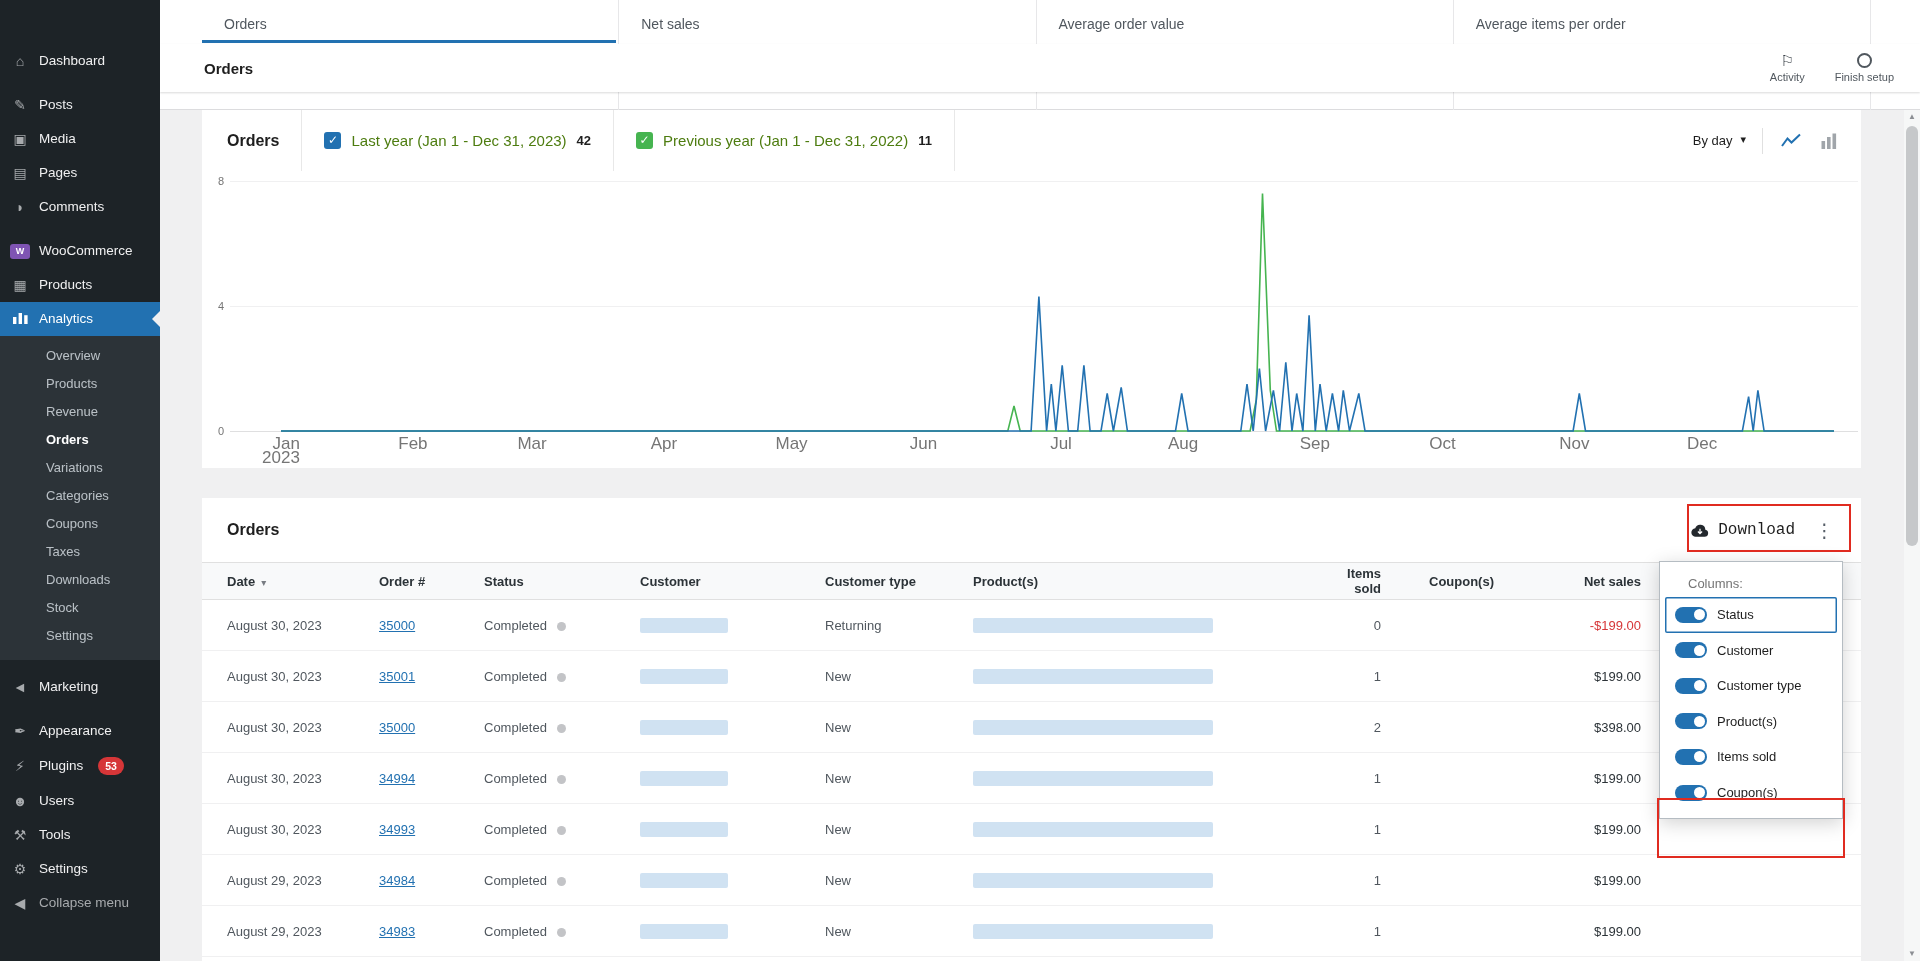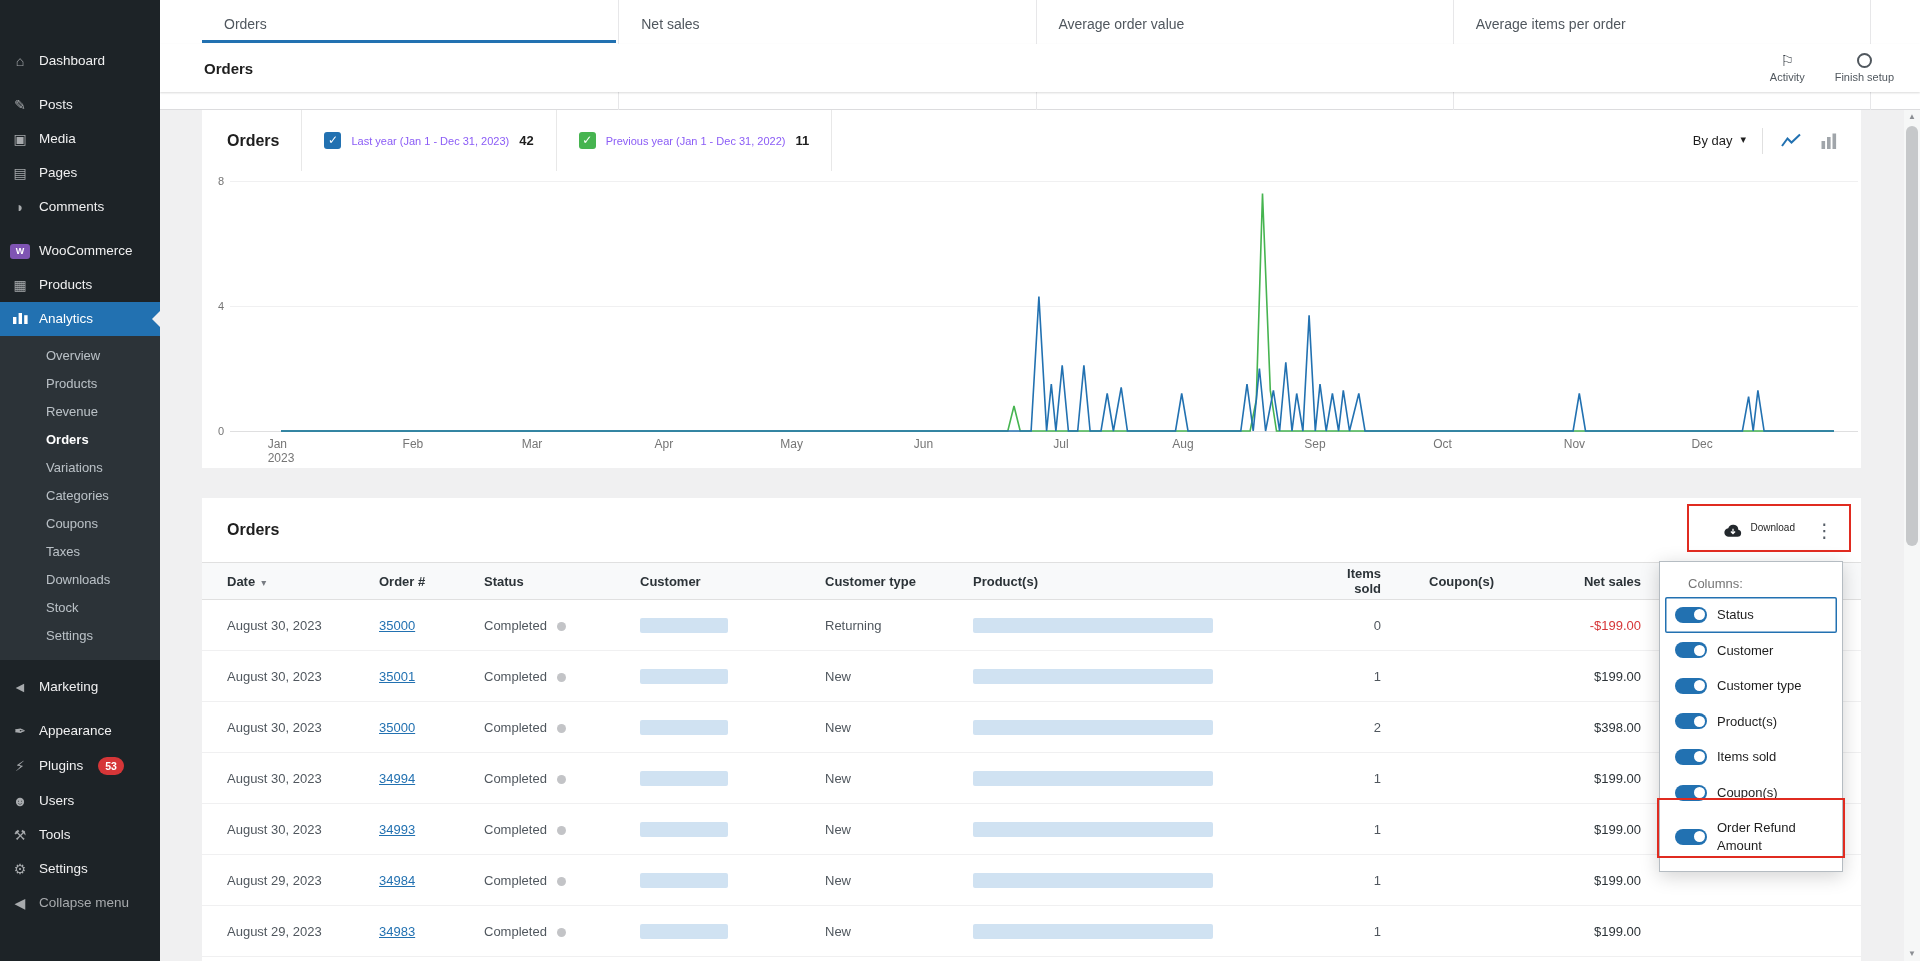--- a/index.html
+++ b/index.html
@@ -49,42 +49,42 @@
   .topbar-btn-label{color:#50575e}
 
   
   .chart-panel{position:absolute;top:110px;left:42px;width:1659px;height:358px;background:#fff;z-index:1}
   .chart-header{display:flex;align-items:stretch;height:61px;padding-left:25px}
   .chart-header h2{font-size:16px;font-weight:600;color:#1e1e1e;align-self:center;margin-right:22px}
   .legend{display:flex;align-items:stretch}
   .legend-item{display:flex;align-items:center;gap:10px;padding:0 22px;border-left:1px solid #e8e8e8;cursor:pointer}
   .legend-item:last-child{border-right:1px solid #e8e8e8}
   .legend-checkbox{width:17px;height:17px;border-radius:3px;color:#fff;font-size:12px;line-height:17px;text-align:center;flex:none}
-  .legend-label{font-size:11px;color:#8b5cf6;white-space:nowrap}
+  .legend-label{font-size:15px;color:#4d7c0f;white-space:nowrap}
   .legend-total{font-size:13px;color:#1e1e1e;font-weight:600}
   .chart-controls{margin-left:auto;display:flex;align-items:center;gap:16px;padding-right:22px}
   .interval-select{display:flex;align-items:flex-start;gap:8px;font-size:13px;color:#1e1e1e;cursor:pointer;white-space:nowrap}
   .caret{font-size:11px;color:#1e1e1e}
   .ctrl-sep{width:1px;height:26px;background:#e0e0e0}
   .chart-type{background:none;border:none;cursor:pointer;padding:2px;display:flex;color:#a0a5aa}
   .chart-type.active{color:var(--accent)}
   .chart-grid{position:absolute;left:28px;top:71px;width:1628px;height:250px}
   .gridline{position:absolute;left:0;width:100%;height:1px;background:#f0f0f1;z-index:1}
   .gridline.baseline{background:#dfdfe0}
   .ylabel{position:absolute;left:-28px;width:22px;text-align:right;font-size:11px;color:#757575;line-height:16px}
   .chart-svg{position:absolute;left:51px;top:0;overflow:visible;z-index:2}
   .chart-x-axis{position:absolute;left:28px;top:327px;width:1628px;height:30px}
-  .xlabel{position:absolute;transform:translateX(-50%);font-size:12px;color:#757575;text-align:left;line-height:14px}
+  .xlabel{position:absolute;transform:translateX(-50%);font-size:17px;color:#757575;text-align:right;line-height:14px}
 
   
   .table-panel{position:absolute;top:498px;left:42px;width:1659px;height:463px;background:#fff;z-index:1}
   .table-header{display:flex;align-items:center;height:64px;padding:0 21px 0 25px}
   .table-header h2{font-size:16px;font-weight:600;color:#1e1e1e}
   .table-actions{margin-left:auto;display:flex;align-items:center;gap:14px}
-  .download-btn{display:flex;align-items:flex-start;gap:8px;background:none;border:none;font-size:10px;color:#1e1e1e;cursor:pointer;font-family:Liberation Sans, sans-serif}
+  .download-btn{display:flex;align-items:flex-end;gap:8px;background:none;border:none;font-size:16px;color:#1e1e1e;cursor:pointer;font-family:Liberation Mono, monospace}
   .dl-icon{display:flex}
   .ellipsis-btn{background:none;border:none;font-size:19px;color:#555d66;cursor:pointer;line-height:1;padding:0 6px;font-family:inherit}
   table.orders-table{width:100%;border-collapse:collapse;table-layout:fixed}
   thead th{height:37px;background:#f8f9fa;border-top:1px solid #e0e0e0;border-bottom:1px solid #e0e0e0;font-size:13px;color:#2c3338;font-weight:700;text-align:left;vertical-align:middle}
   thead th:first-child, tbody td:first-child{padding-left:25px}
   thead th.num, tbody td.num{text-align:right;padding-right:5px}
   thead th.coupons, tbody td.coupons{padding-left:43px}
   thead th.netsales, tbody td.netsales{padding-right:220px}
   .sort-caret{margin-left:6px;color:#787c82;font-size:10px}
   tbody td{height:51px;border-bottom:1px solid #f0f0f1;font-size:13px;color:#50575e;vertical-align:middle}
@@ -502,24 +502,20 @@
             <span class="menu-label">Product(s)</span>
           </div>
           <div class="menu-item">
             <span class="toggle on"></span>
             <span class="menu-label">Items sold</span>
           </div>
           <div class="menu-item">
             <span class="toggle on"></span>
             <span class="menu-label">Coupon(s)</span>
           </div>
-          <div class="menu-item">
-            <span class="toggle on"></span>
-            <span class="menu-label">Order Refund Amount</span>
-          </div>
         </div>
     </div>
 
     <div class="annotation a-download"></div>
     <div class="annotation a-refund"></div>
 
     <div class="scrollbar">
       <span class="sb-arrow up">▲</span>
       <div class="sb-thumb"></div>
       <span class="sb-arrow down">▼</span>

